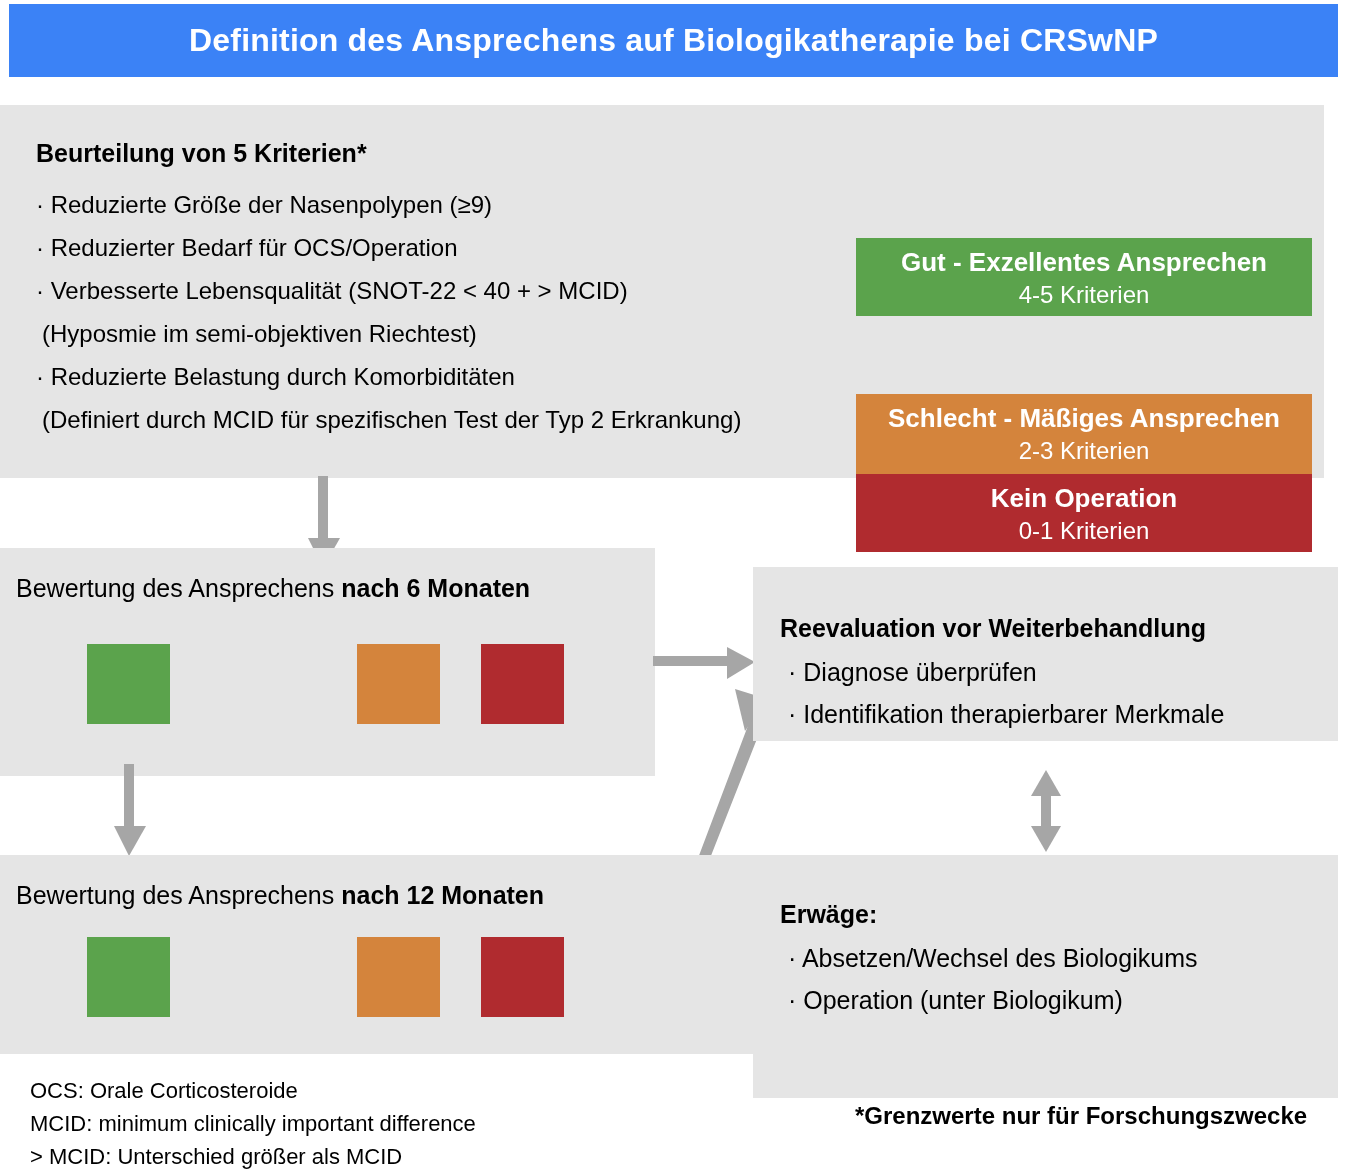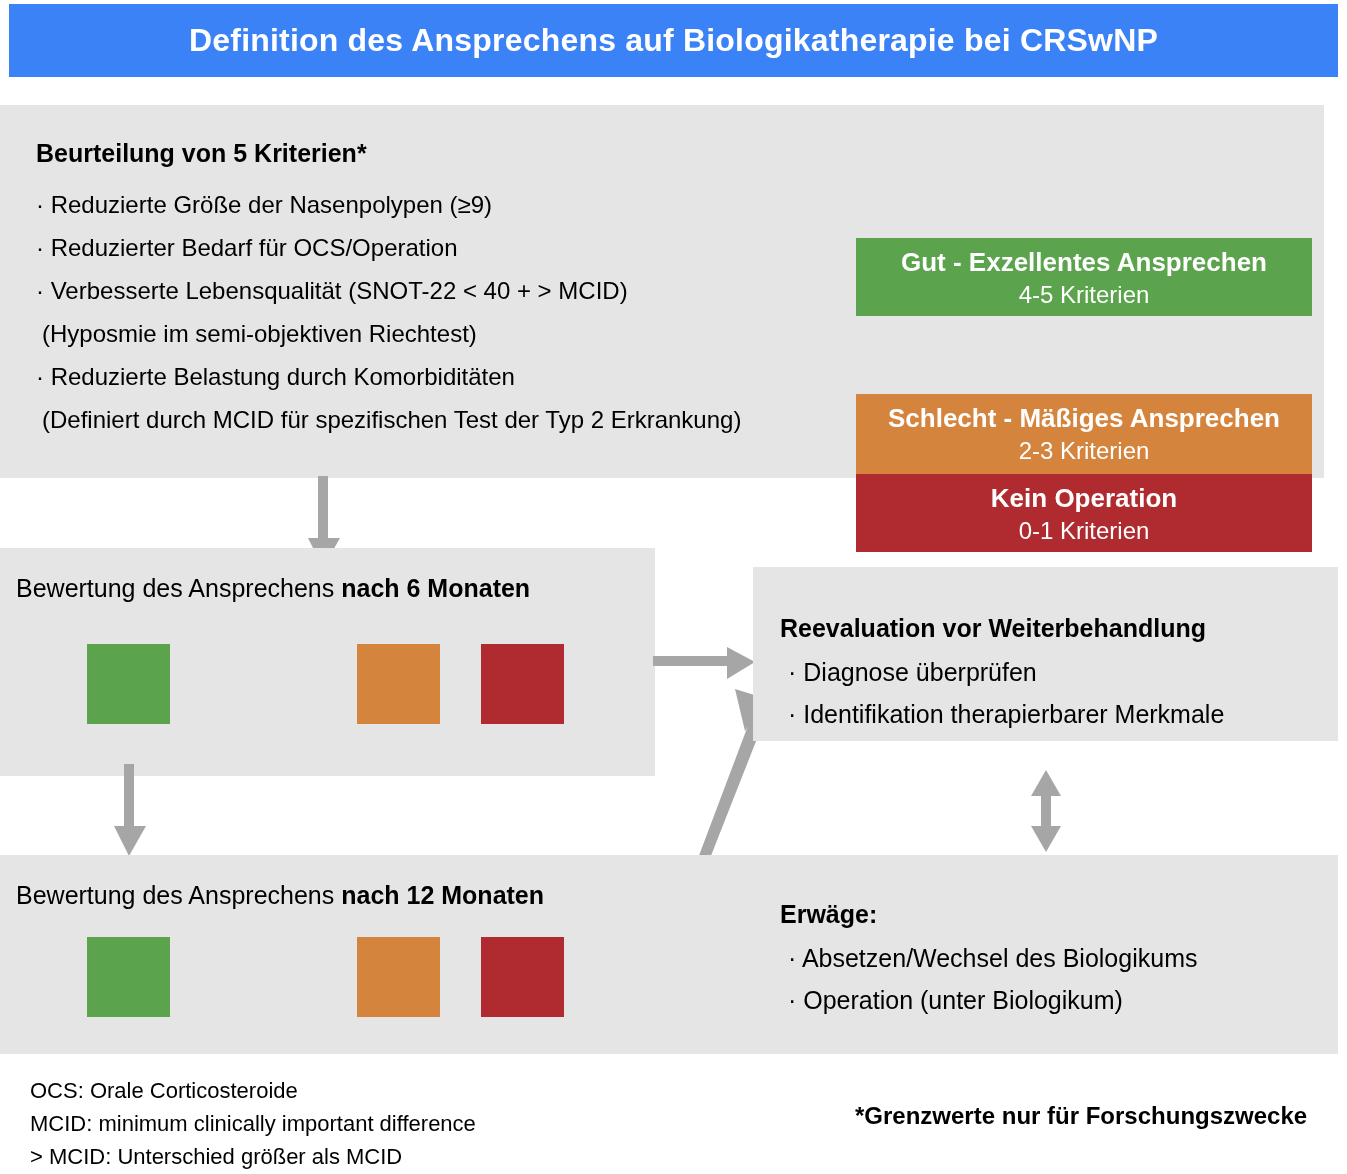--- a/index.html
+++ b/index.html
@@ -145,21 +145,21 @@
   #box-reeval {
     left: 753px;
     top: 567px;
     width: 585px;
     height: 174px;
   }
   #box-consider {
     left: 753px;
     top: 855px;
     width: 585px;
-    height: 199px;
+    height: 243px;
   }
   .right-heading {
     position: absolute;
     left: 27px;
     font-size: 25px;
     font-weight: bold;
     white-space: nowrap;
   }
   .right-list {
     position: absolute;

